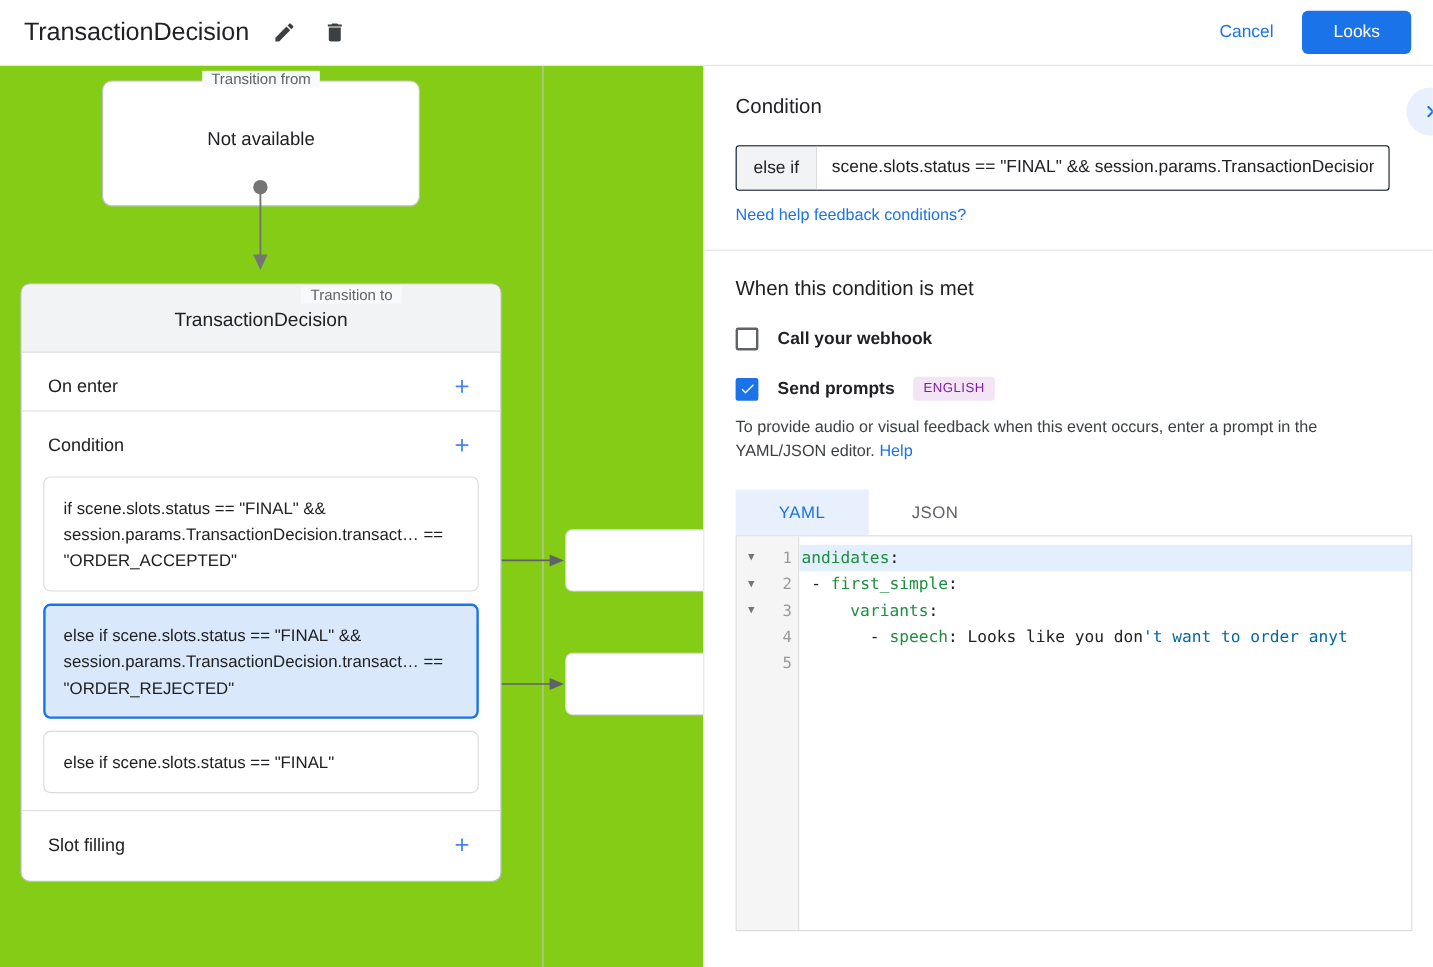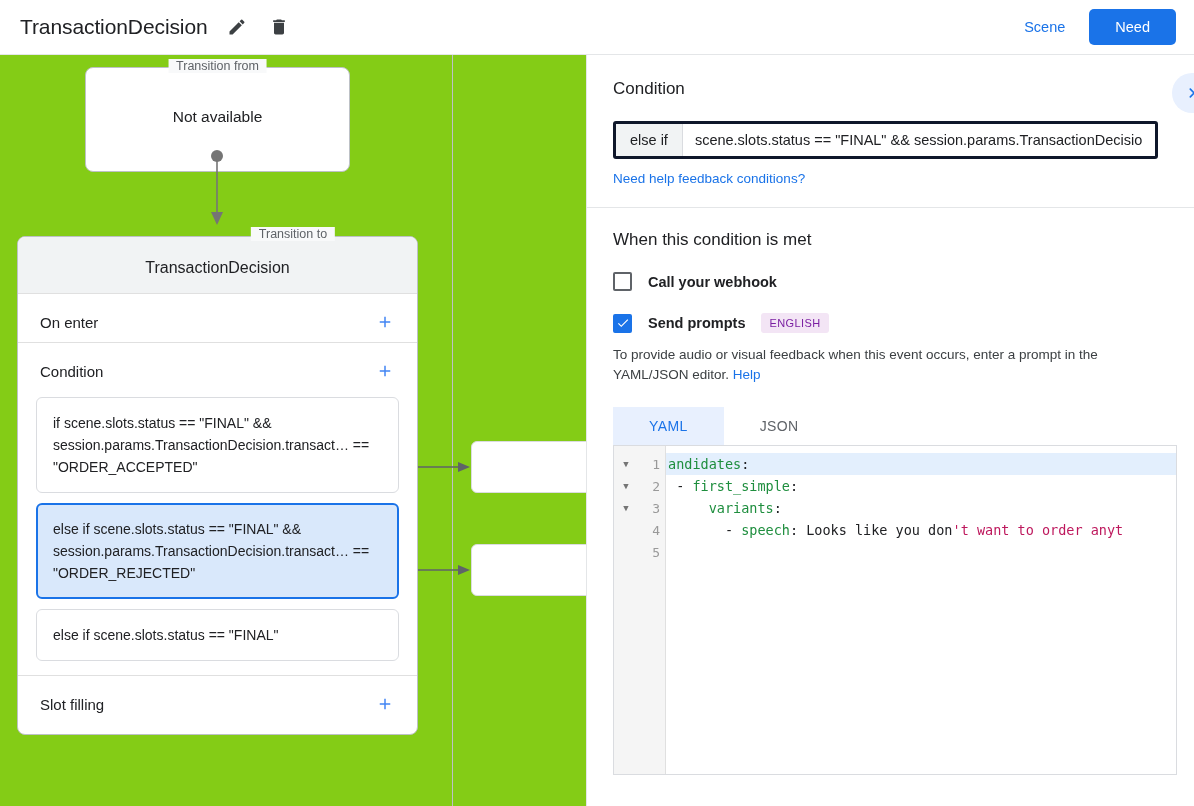--- a/index.html
+++ b/index.html
@@ -84,21 +84,21 @@
   }
 
   
   #node-to {
     position: absolute; left: 17px; top: 181px; width: 401px;
     border: 1px solid #bdc1c6; border-radius: 8px;
     background: #ffffff; overflow: hidden;
   }
   #node-to-legend {
     position: absolute; left: 50%; transform: translateX(-50%);
-    top: 172px; background: #f8f9fa; padding: 0 8px;
+    top: 184px; background: #f8f9fa; padding: 0 8px;
     font-size: 12.5px; color: #5f6368; z-index: 3;
   }
   #node-to-header {
     background: #f1f3f4;
     padding: 22px 0 16px;
     text-align: center;
     border-bottom: 1px solid #e0e0e0;
   }
   #node-to-title { font-size: 16px; color: #202124; }
   #node-to-subtitle { font-size: 12.5px; color: #5f6368; margin-top: 6px; }
@@ -164,21 +164,21 @@
   #collapse-button {
     position: absolute; right: -18px; top: 18px;
     width: 40px; height: 40px;
     background: #e8f0fe; border-radius: 20px;
     display: flex; align-items: center; justify-content: center;
     cursor: pointer;
   }
 
   #condition-row {
     display: flex; margin-top: 22px;
-    border: 3px solid #0f172a; border-radius: 3px;
+    border: 1px solid #0f172a; border-radius: 3px;
     height: 38px; overflow: hidden;
     width: 545px;
   }
   #condition-prefix {
     background: #f1f3f4;
     border-right: 1px solid #dadce0;
     display: flex; align-items: center;
     padding: 0 14px;
     font-size: 14.5px; color: #202124;
     white-space: nowrap;
@@ -253,21 +253,21 @@
     flex: 1; padding-top: 7px; position: relative; overflow: hidden;
   }
   .code-row {
     height: 22px; line-height: 22px;
     font-size: 13.5px; white-space: pre;
     padding-left: 2px;
   }
   .code-row.highlight { background: #e3effd; }
   .tok-key { color: #1e8e3e; }
   .tok-plain { color: #202124; }
-  .tok-str { color: #be185d; }
+  .tok-str { color: #0369a1; }
   .tok-punct { color: #202124; }
 </style>
 </head>
 <body>
 
 <div id="topbar">
   <div id="topbar-title">TransactionDecision</div>
 
   <div class="tb-icon-btn" id="edit-btn">
     <svg width="20" height="20" viewBox="0 0 24 24" fill="#3c4043">
@@ -275,22 +275,22 @@
     </svg>
   </div>
 
   <div class="tb-icon-btn" id="delete-btn">
     <svg width="20" height="20" viewBox="0 0 24 24" fill="#3c4043">
       <path d="M6 19c0 1.1.9 2 2 2h8c1.1 0 2-.9 2-2V7H6v12zM19 4h-3.5l-1-1h-5l-1 1H5v2h14V4z"></path>
     </svg>
   </div>
 
   <div id="topbar-right">
-    <button id="cancel-button">Scene</button>
-    <button id="save-button">Need</button>
+    <button id="cancel-button">Cancel</button>
+    <button id="save-button">Looks</button>
   </div>
 </div>
 
 <div id="canvas">
 
   <div id="guide-line"></div>
 
   <div class="fieldset-box" id="node-from">
     <span class="fieldset-legend">Transition from</span>
     <div id="node-from-label">Not available</div>

